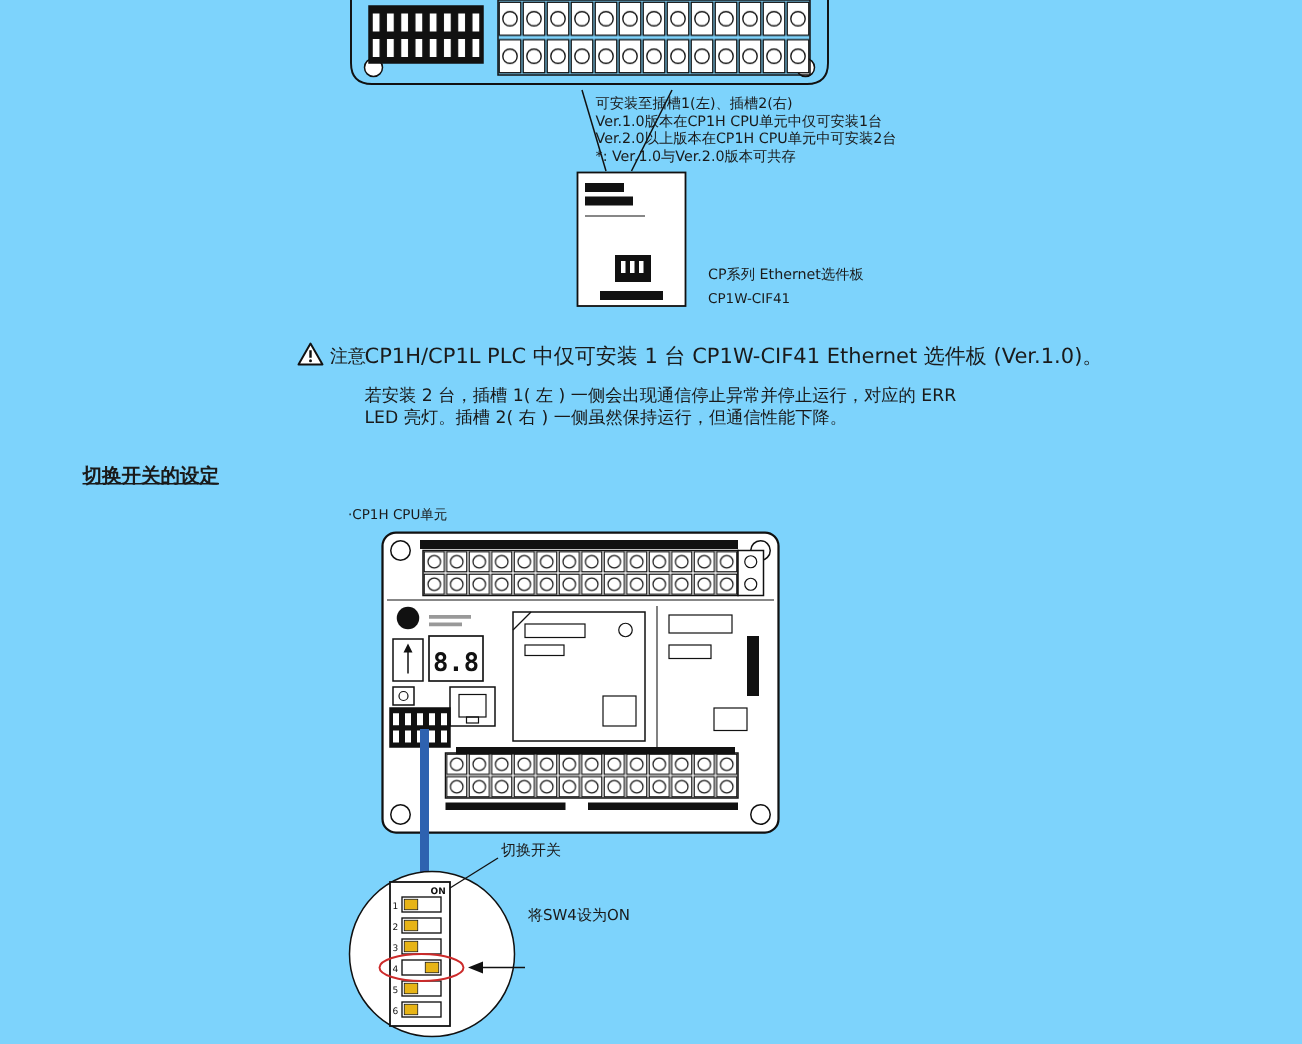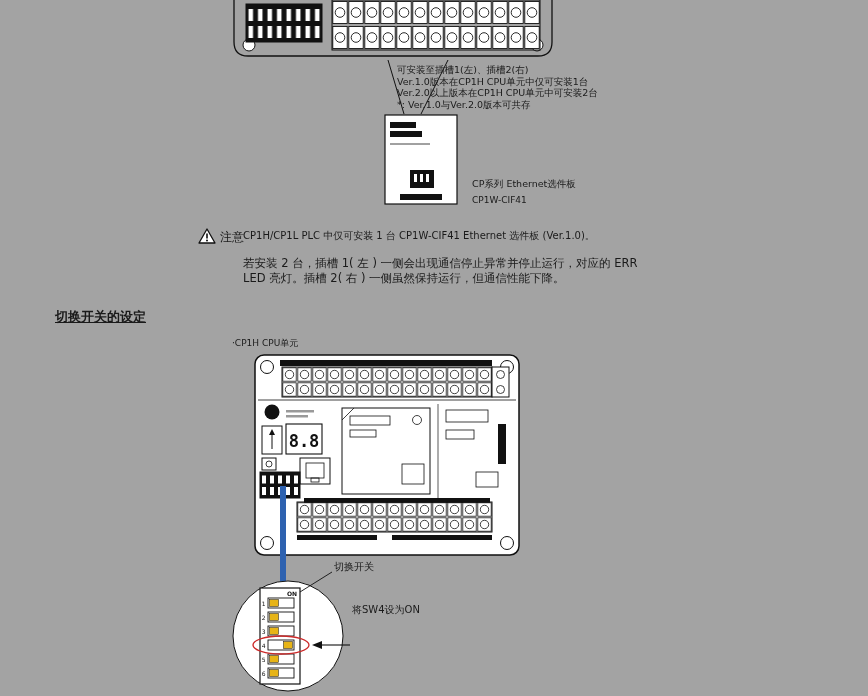--- a/index.html
+++ b/index.html
@@ -1,31 +1,31 @@
 <!DOCTYPE html>
 <html><head>
 <meta charset="utf-8">
 <style>
   html,body{margin:0;padding:0;background:#fff;}
   .page{
-    position:relative;width:868px;height:696px;background:#a3a3a3;
+    position:relative;width:868px;height:696px;background:#7dd3fc;
     font-family:"DejaVu Sans",sans-serif;color:#1a1a1a;overflow:hidden;
   }
   .abs{position:absolute;}
   
   .svg-top-plc{left:232px;top:0;}
   .svg-conn{left:380px;top:58px;}
   .install-note{left:397px;top:64px;font-size:9.5px;line-height:11.5px;white-space:nowrap;}
   .svg-board{left:384px;top:114px;}
   .board-label{left:472px;top:176px;font-size:9.5px;line-height:16px;white-space:nowrap;}
   .board-label .l2{font-size:9px;}
   
   .warn-icon-wrap{left:198px;top:228px;}
   .caution-label{left:220px;top:229px;font-size:12px;}
-  .caution-para1{left:243px;top:229px;font-size:10px;white-space:nowrap;}
+  .caution-para1{left:243px;top:229px;font-size:14px;white-space:nowrap;}
   .caution-para2{left:243px;top:256px;font-size:11.5px;line-height:14.5px;white-space:nowrap;}
   
   .sec-heading{left:55px;top:308px;font-size:13px;font-weight:bold;text-decoration:underline;white-space:nowrap;}
   .sec-body{left:243px;top:310px;font-size:11.5px;white-space:nowrap;}
   .unit-label{left:232px;top:337px;font-size:9px;white-space:nowrap;}
   .svg-big-plc{left:252px;top:352px;}
   .blue-line{left:280px;top:486px;width:6px;height:96px;background:#2e62b0;}
   .svg-dip{left:228px;top:556px;}
   .dip-label{left:334px;top:560px;font-size:10px;white-space:nowrap;}
   .dip-note{left:352px;top:603px;font-size:10px;white-space:nowrap;}

